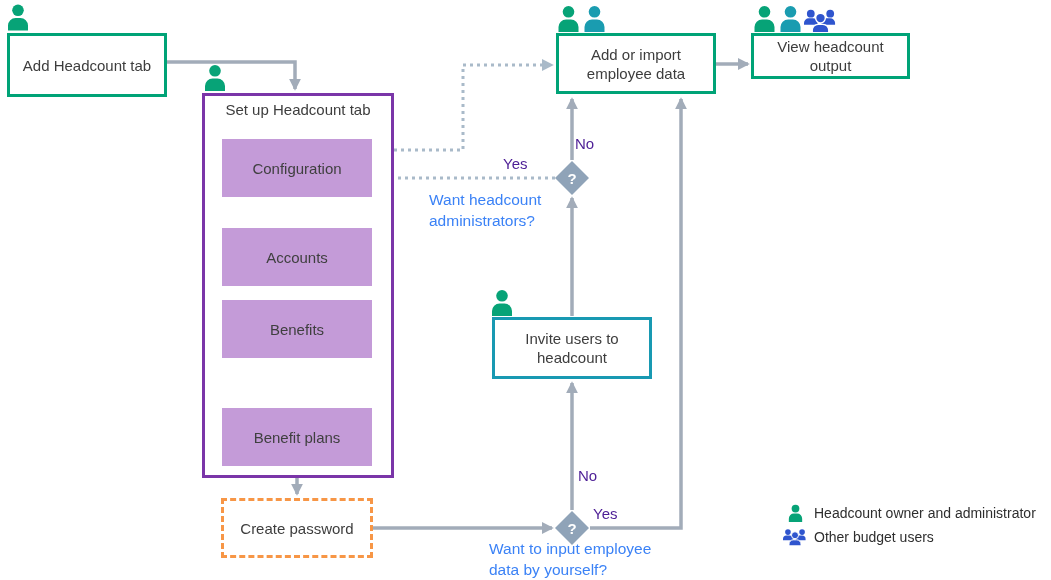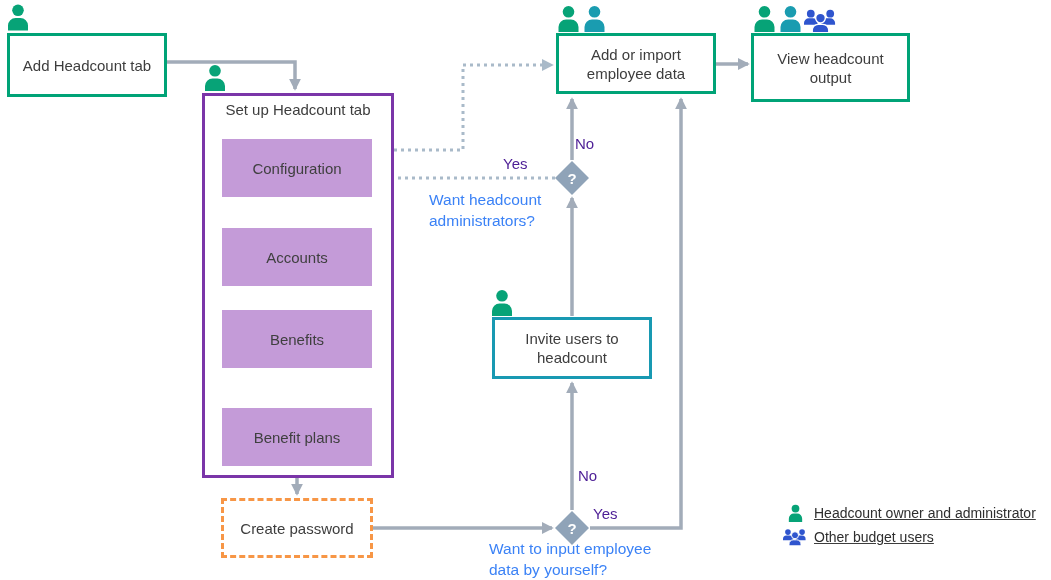--- a/index.html
+++ b/index.html
@@ -25,21 +25,21 @@
              transform:rotate(45deg); }
   .diamond-mark { position:absolute; width:34px; height:34px; display:flex; align-items:center;
                   justify-content:center; color:#ffffff; font-size:15px; font-weight:bold; }
 
   .edge-label { position:absolute; font-size:15px; color:#4c1d95; white-space:nowrap; }
   .question   { position:absolute; font-size:15.5px; line-height:21px; color:#3b82f6; }
 
   .icon { position:absolute; }
 
   .legend { position:absolute; left:782px; top:501px; }
-  .legend-row { display:flex; align-items:center; height:24px;text-decoration:underline; }
+  .legend-row { display:flex; align-items:center; height:24px; }
   .legend-icon { width:26px; display:flex; justify-content:center; align-items:center; }
   .legend-label { font-size:14px; color:#2e2e2e; margin-left:6px; white-space:nowrap; }
 
   svg.connectors { position:absolute; left:0; top:0; }
 </style>
 </head>
 <body>
 
 <div id="stage">
 
@@ -113,40 +113,40 @@
   </div>
 
   <div class="purple-outer"></div>
   <div class="purple-title">Set up Headcount tab</div>
   <div class="purple-step" style="top:139px;">
     <span>Configuration</span>
   </div>
   <div class="purple-step" style="top:228px;">
     <span>Accounts</span>
   </div>
-  <div class="purple-step" style="top:310px;">
+  <div class="purple-step" style="top:300px;">
     <span>Benefits</span>
   </div>
   <div class="purple-step" style="top:408px;">
     <span>Benefit plans</span>
   </div>
 
   <div class="box orange-box" style="left:221px;top:498px;width:152px;height:60px;">
     <span>Create password</span>
   </div>
 
   <div class="box green-box" style="left:556px;top:33px;width:160px;height:61px;">
     <span>Add or import employee data</span>
   </div>
 
   <div class="box teal-box" style="left:492px;top:317px;width:160px;height:62px;">
     <span>Invite users to headcount</span>
   </div>
 
-  <div class="box green-box" style="left:751px;top:33px;width:159px;height:69px;">
+  <div class="box green-box" style="left:751px;top:33px;width:159px;height:46px;">
     <span>View headcount output</span>
   </div>
 
   <div class="diamond" style="left:560px;top:166px;"></div>
   <div class="diamond-mark" style="left:555px;top:161px;">?</div>
   <div class="diamond" style="left:560px;top:516px;"></div>
   <div class="diamond-mark" style="left:555px;top:511px;">?</div>
 
   <div class="edge-label" style="left:575px;top:135px;">No</div>
   <div class="edge-label" style="left:503px;top:155px;">Yes</div>

